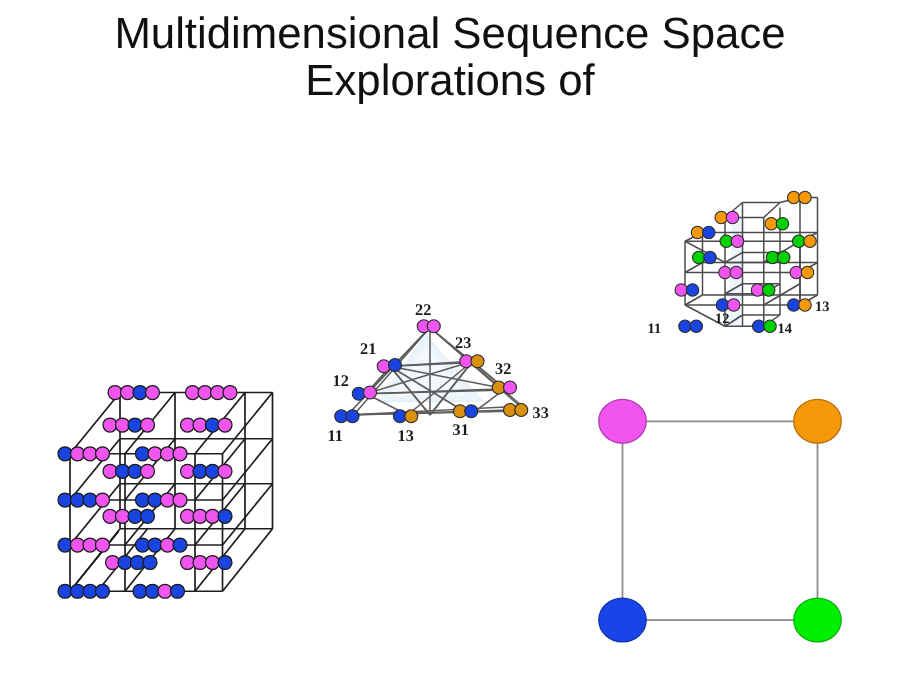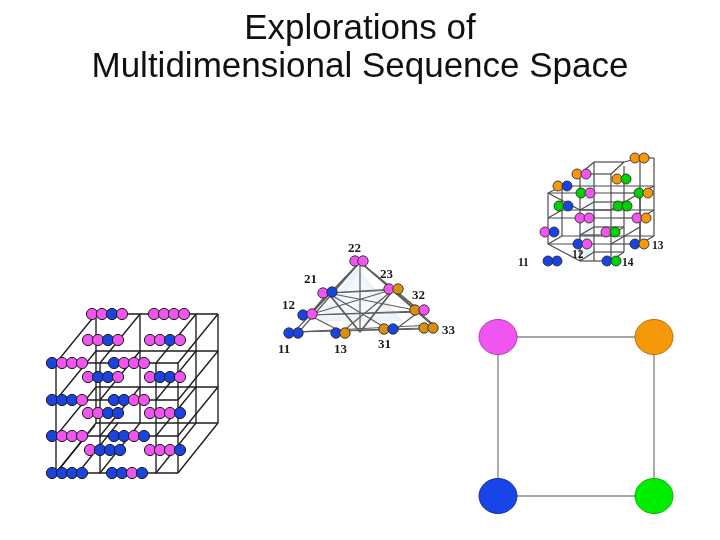--- a/index.html
+++ b/index.html
@@ -45,22 +45,22 @@
     fill:#1a1a1a;
     font-weight:600;
   }
 </style>
 </head>
 <body>
 
 <div id="slide">
 
   <div id="title-block">
+    <span class="title-line" id="title-line-2">Multidimensional Sequence Space</span>
     <span class="title-line" id="title-line-1">Explorations of</span>
-    <span class="title-line" id="title-line-2">Multidimensional Sequence Space</span>
   </div>
 
   <div class="figure" id="fig-binary" style="left:38px;top:305px;width:190px;height:185px;">
     <svg width="190" height="185" viewBox="0 0 190 185">
       <g id="bh-edges" stroke="#1c1c1c" stroke-width="1.35" fill="none">
 
         <path d="M18,168 L58,118"></path>
           <path d="M18,168 L57,120"></path>
         <path d="M40,168 L80,118"></path>
           <path d="M62,168 L102,118"></path>
@@ -192,21 +192,21 @@
         <circle cx="74" cy="9" r="5.6" fill="#1a44e0"></circle>
           <circle cx="84" cy="9" r="5.6" fill="#f055f0"></circle>
         <circle cx="116" cy="9" r="5.6" fill="#f055f0"></circle>
           <circle cx="126" cy="9" r="5.6" fill="#f055f0"></circle>
         <circle cx="136" cy="9" r="5.6" fill="#f055f0"></circle>
           <circle cx="146" cy="9" r="5.6" fill="#f055f0"></circle>
       </g>
     </svg>
   </div>
 
-  <div class="figure" id="fig-tetra" style="left:272px;top:233px;width:190px;height:125px;">
+  <div class="figure" id="fig-tetra" style="left:256px;top:233px;width:190px;height:125px;">
     <svg width="190" height="125" viewBox="0 0 190 125">
       <g opacity="0.55">
         <polygon points="85,35 46,88 130,88" fill="#dcecf6" stroke="#cde3f2" stroke-width="1"></polygon>
         <polygon points="85,42 56,84 118,84" fill="#e8f3fa" stroke="none"></polygon>
       </g>
 
       <g stroke="#5d5d5d" stroke-width="1.25" fill="none">
 
         <path d="M88,29 L22,99"></path>
           <path d="M88,29 L160,92"></path>

